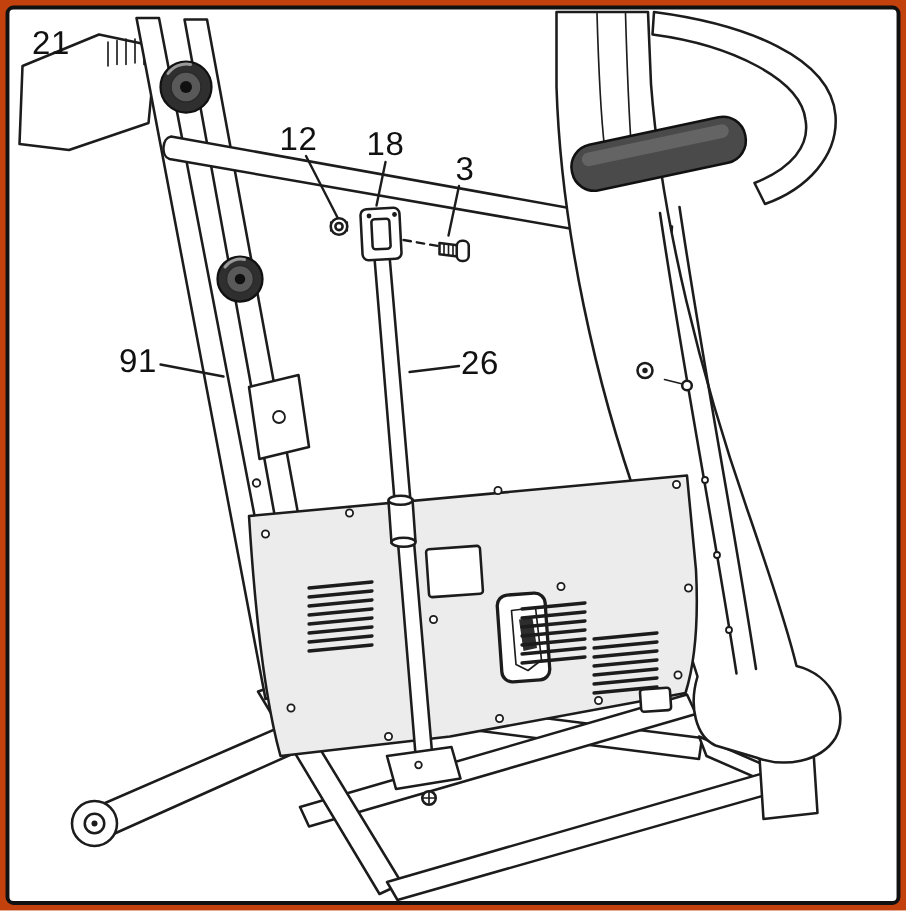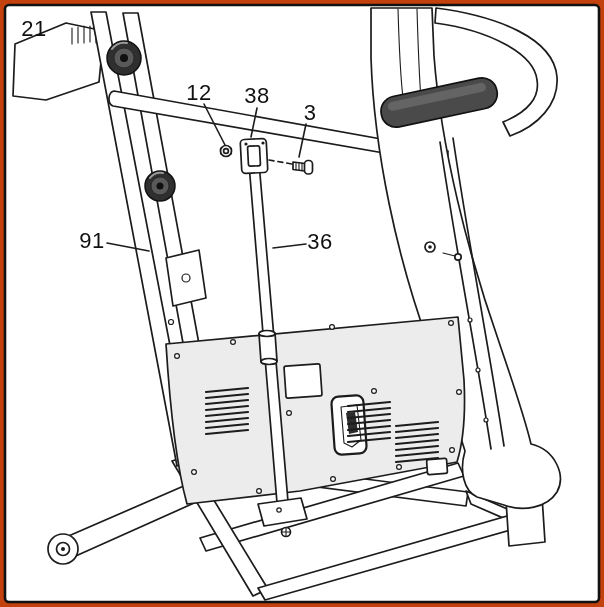--- a/index.html
+++ b/index.html
@@ -192,18 +192,18 @@
       <line class="leader" x1="204" y1="104" x2="225" y2="145"></line>
       <line class="leader" x1="257" y1="108" x2="251" y2="137"></line>
       <line class="leader" x1="306" y1="124" x2="299" y2="157"></line>
       <line class="leader" x1="107" y1="243" x2="149" y2="251"></line>
       <line class="leader" x1="306" y1="244" x2="273" y2="248"></line>
     </g>
   </svg>
 
   <span class="callout" style="left:34px;  top:29px;">21</span>
   <span class="callout" style="left:199px; top:93px;">12</span>
-  <span class="callout" style="left:257px; top:96px;">38</span>
+  <span class="callout" style="left:257px; top:96px;">18</span>
   <span class="callout" style="left:310px; top:113px;">3</span>
   <span class="callout" style="left:92px;  top:241px;">91</span>
-  <span class="callout" style="left:320px; top:242px;">36</span>
+  <span class="callout" style="left:320px; top:242px;">26</span>
 
 </div>
 
 </body></html>

